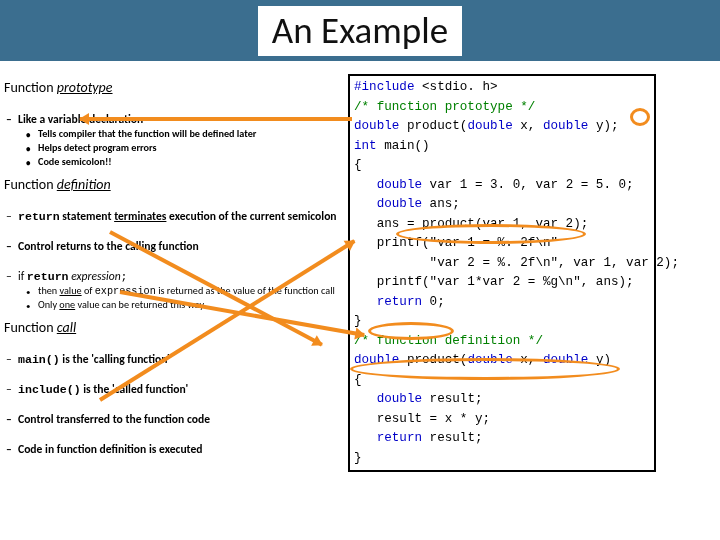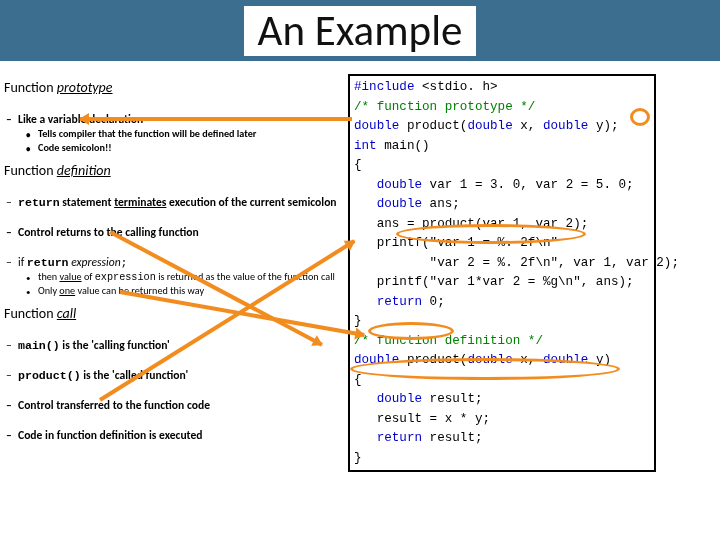--- a/index.html
+++ b/index.html
@@ -13,21 +13,21 @@
   .title-band {
     background: #3b6e8f;
     height: 61px;
     width: 100%;
     display: flex;
     align-items: center;
     justify-content: center;
     position: relative;
   }
   .title-text {
-    font-size: 43px;
+    font-size: 37px;
     color: #111;
     font-weight: 400;
     background: #fff;
     padding: 0 14px;
     line-height: 50px;
     height: 50px;
   }
   .main {
     display: flex;
     padding-top: 10px;
@@ -98,20 +98,21 @@
 
 <div class="main">
   <div class="left">
 
     <div class="heading">
       <span>Function </span><span class="uline">prototype</span>
     </div>
     <ul class="lvl1">
         <li class="bold">Like a variable declaration<ul class="lvl2">
             <li>Tells compiler that the function will be defined later</li>
+            <li>Helps detect program errors</li>
             <li>Code semicolon!!</li>
           </ul></li>
       </ul>
 
     <div class="heading">
       <span>Function </span><span class="uline">definition</span>
     </div>
 
     <ul class="lvl1">
         <li><span class="mono bold">return</span><span class="bold"> statement </span><span class="bold uline2">terminates</span><span class="bold"> execution of the current semicolon</span></li>
@@ -120,21 +121,21 @@
             <li>then <span class="uline2">value</span> of <span class="mono">expression</span> is returned as the value of the function call</li>
             <li>Only <span class="uline2">one</span> value can be returned this way</li>
           </ul></li>
       </ul>
 
     <div class="heading">
       <span>Function </span><span class="uline">call</span>
     </div>
     <ul class="lvl1">
         <li><span class="mono bold">main()</span><span class="bold"> is the 'calling function'</span></li>
-        <li><span class="mono bold">product()</span><span class="bold"> is the 'called function'</span></li>
+        <li><span class="mono bold">include()</span><span class="bold"> is the 'called function'</span></li>
         <li class="bold">Control transferred to the function code</li>
         <li class="bold">Code in function definition is executed</li>
       </ul>
 
   </div>
 </div>
 
 <div class="right"><span class="kw">#include</span><span> &lt;stdio. h&gt;</span>
 <span class="cm">/* function prototype */</span>
 <span class="ty">double</span><span> product(</span><span class="ty">double</span><span> x, </span><span class="ty">double</span><span> y);</span>

